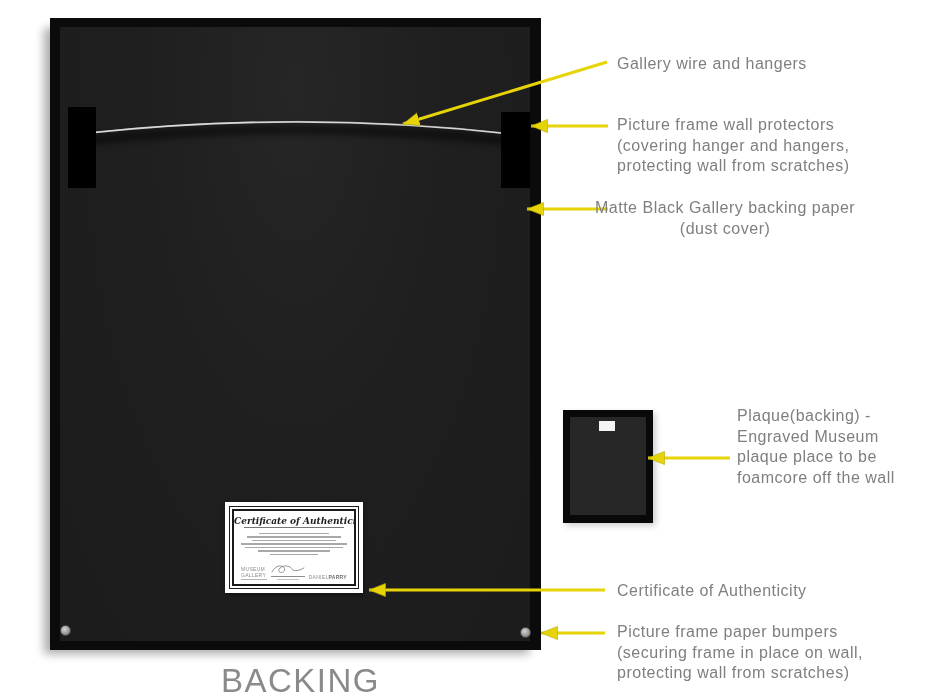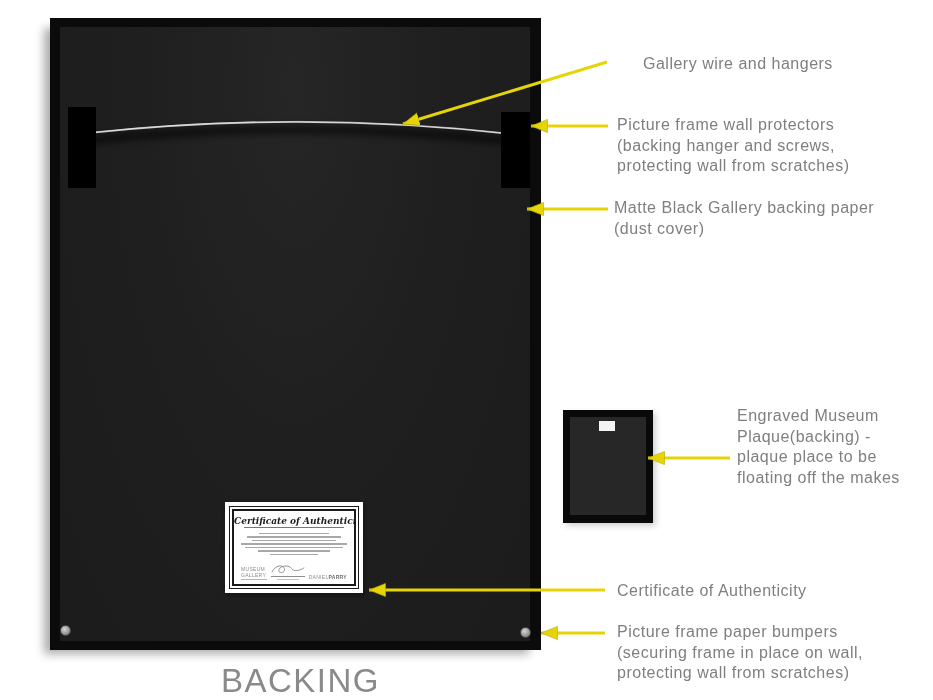--- a/index.html
+++ b/index.html
@@ -149,40 +149,40 @@
       </marker>
     </defs>
     <line x1="607" y1="62" x2="403" y2="124" stroke="#e6d409" stroke-width="3" marker-end="url(#ah)"></line>
     <line x1="608" y1="126" x2="531" y2="126" stroke="#e6d409" stroke-width="3" marker-end="url(#ah)"></line>
     <line x1="608" y1="209" x2="527" y2="209" stroke="#e6d409" stroke-width="3" marker-end="url(#ah)"></line>
     <line x1="730" y1="458" x2="648" y2="458" stroke="#e6d409" stroke-width="3" marker-end="url(#ah)"></line>
     <line x1="605" y1="590" x2="369" y2="590" stroke="#e6d409" stroke-width="3" marker-end="url(#ah)"></line>
     <line x1="605" y1="633" x2="541" y2="633" stroke="#e6d409" stroke-width="3" marker-end="url(#ah)"></line>
   </svg>
 
-  <div class="label" style="left:643px; top:54px;text-align:right;">
+  <div class="label" style="left:617px; top:54px;text-align:right;">
     <div>Gallery wire and hangers</div>
   </div>
 
   <div class="label" style="left:617px; top:115px;">
     <div>Picture frame wall protectors</div>
-    <div>(backing hanger and screws,</div>
+    <div>(covering hanger and hangers,</div>
     <div>protecting wall from scratches)</div>
   </div>
 
-  <div class="label" style="left:614px; top:198px;">
+  <div class="label" style="left:595px; top:198px;text-align:center;">
     <div>Matte Black Gallery backing paper</div>
     <div>(dust cover)</div>
   </div>
 
   <div class="label" style="left:737px; top:406px;">
+    <div>Plaque(backing) -</div>
     <div>Engraved Museum</div>
-    <div>Plaque(backing) -</div>
     <div>plaque place to be</div>
-    <div>floating off the makes</div>
+    <div>foamcore off the wall</div>
   </div>
 
   <div class="label" style="left:617px; top:581px;">
     <div>Certificate of Authenticity</div>
   </div>
 
   <div class="label" style="left:617px; top:622px;">
     <div>Picture frame paper bumpers</div>
     <div>(securing frame in place on wall,</div>
     <div>protecting wall from scratches)</div>

